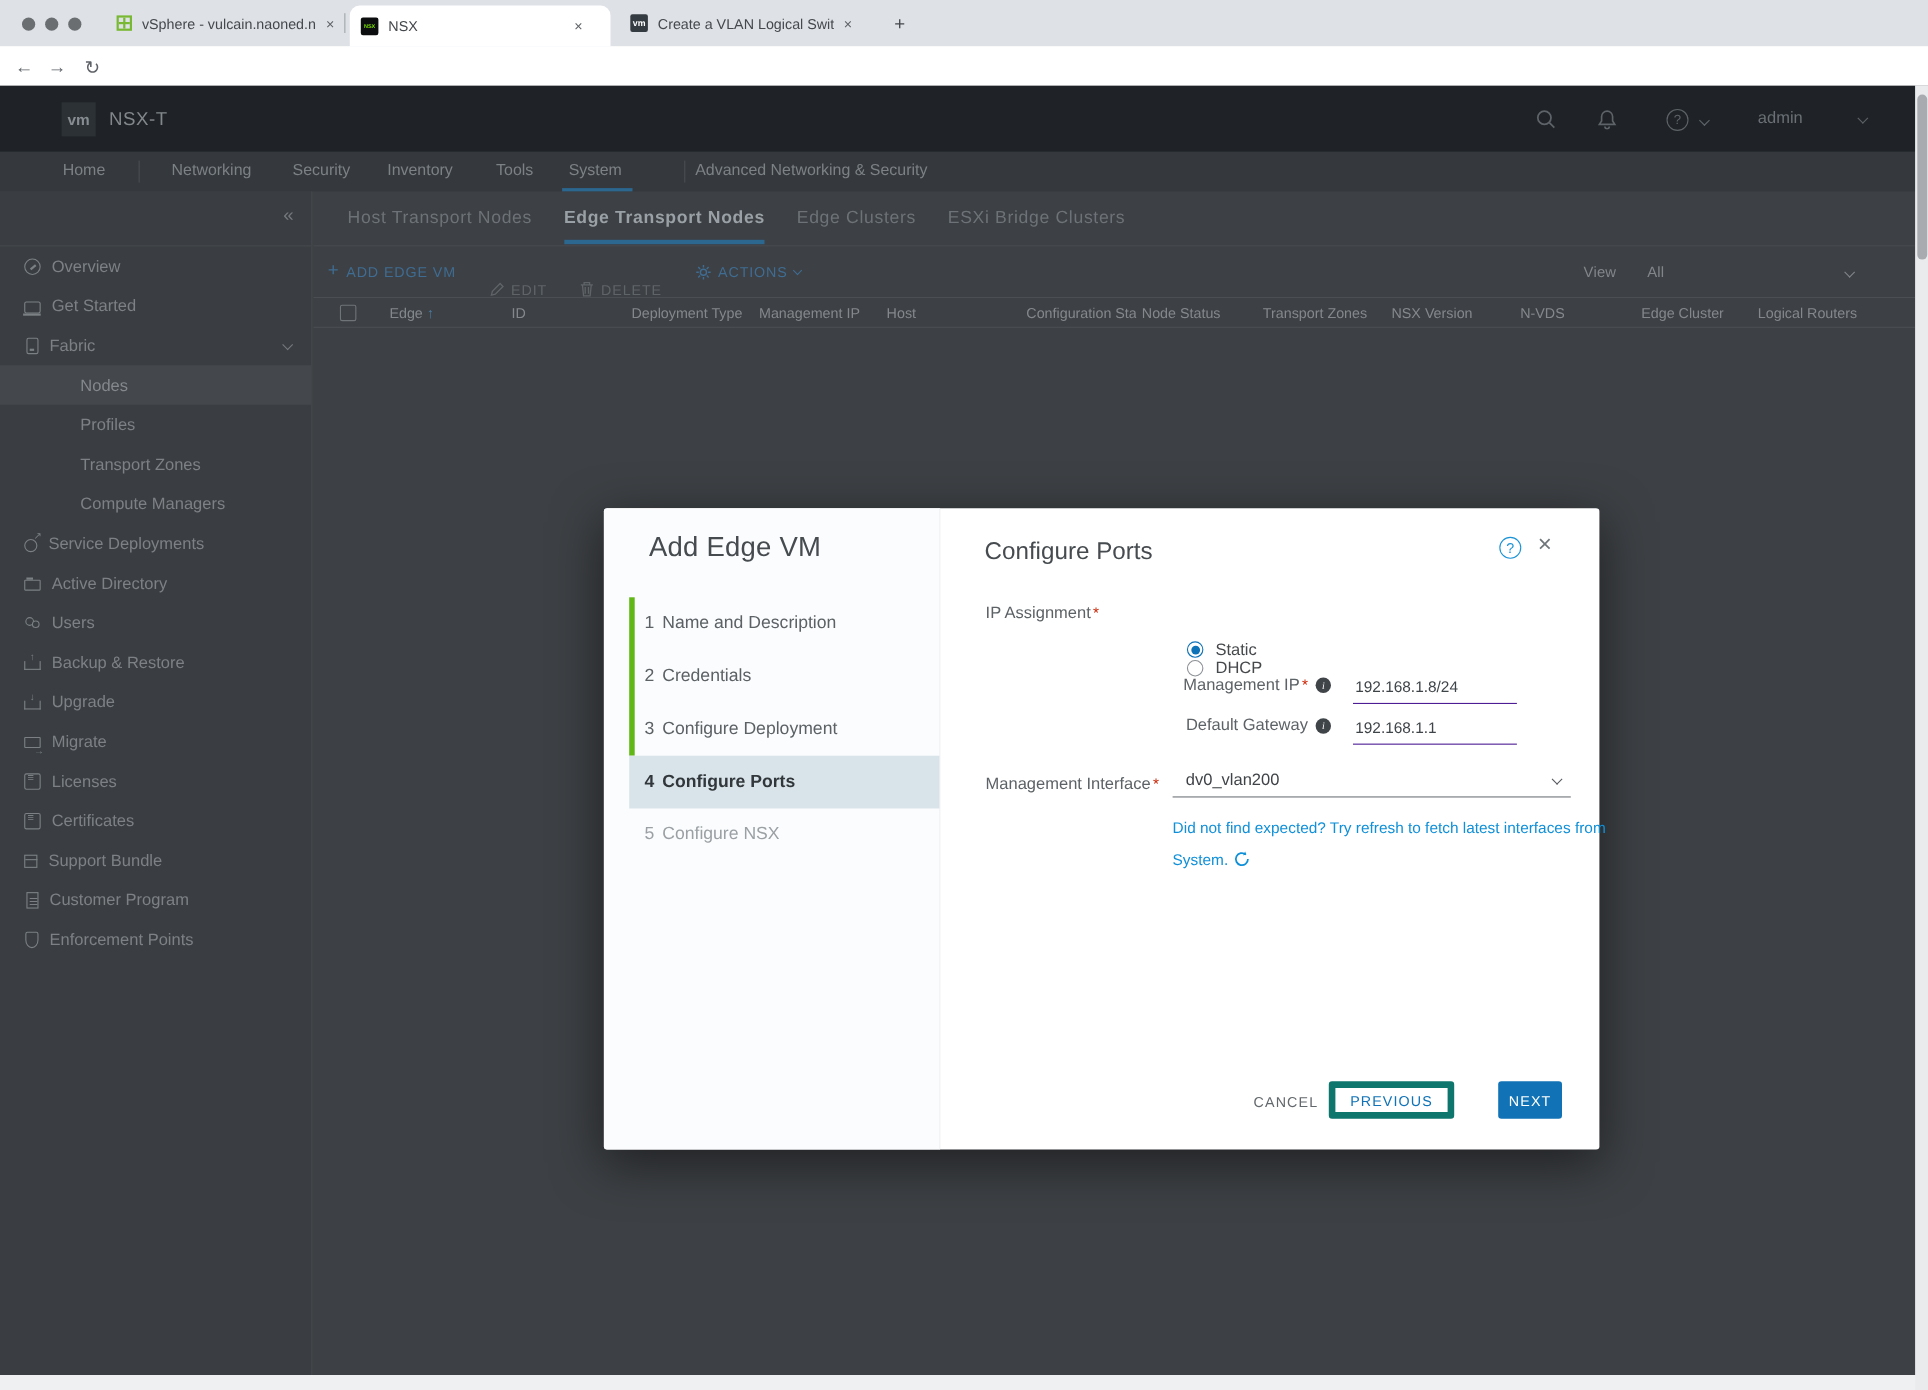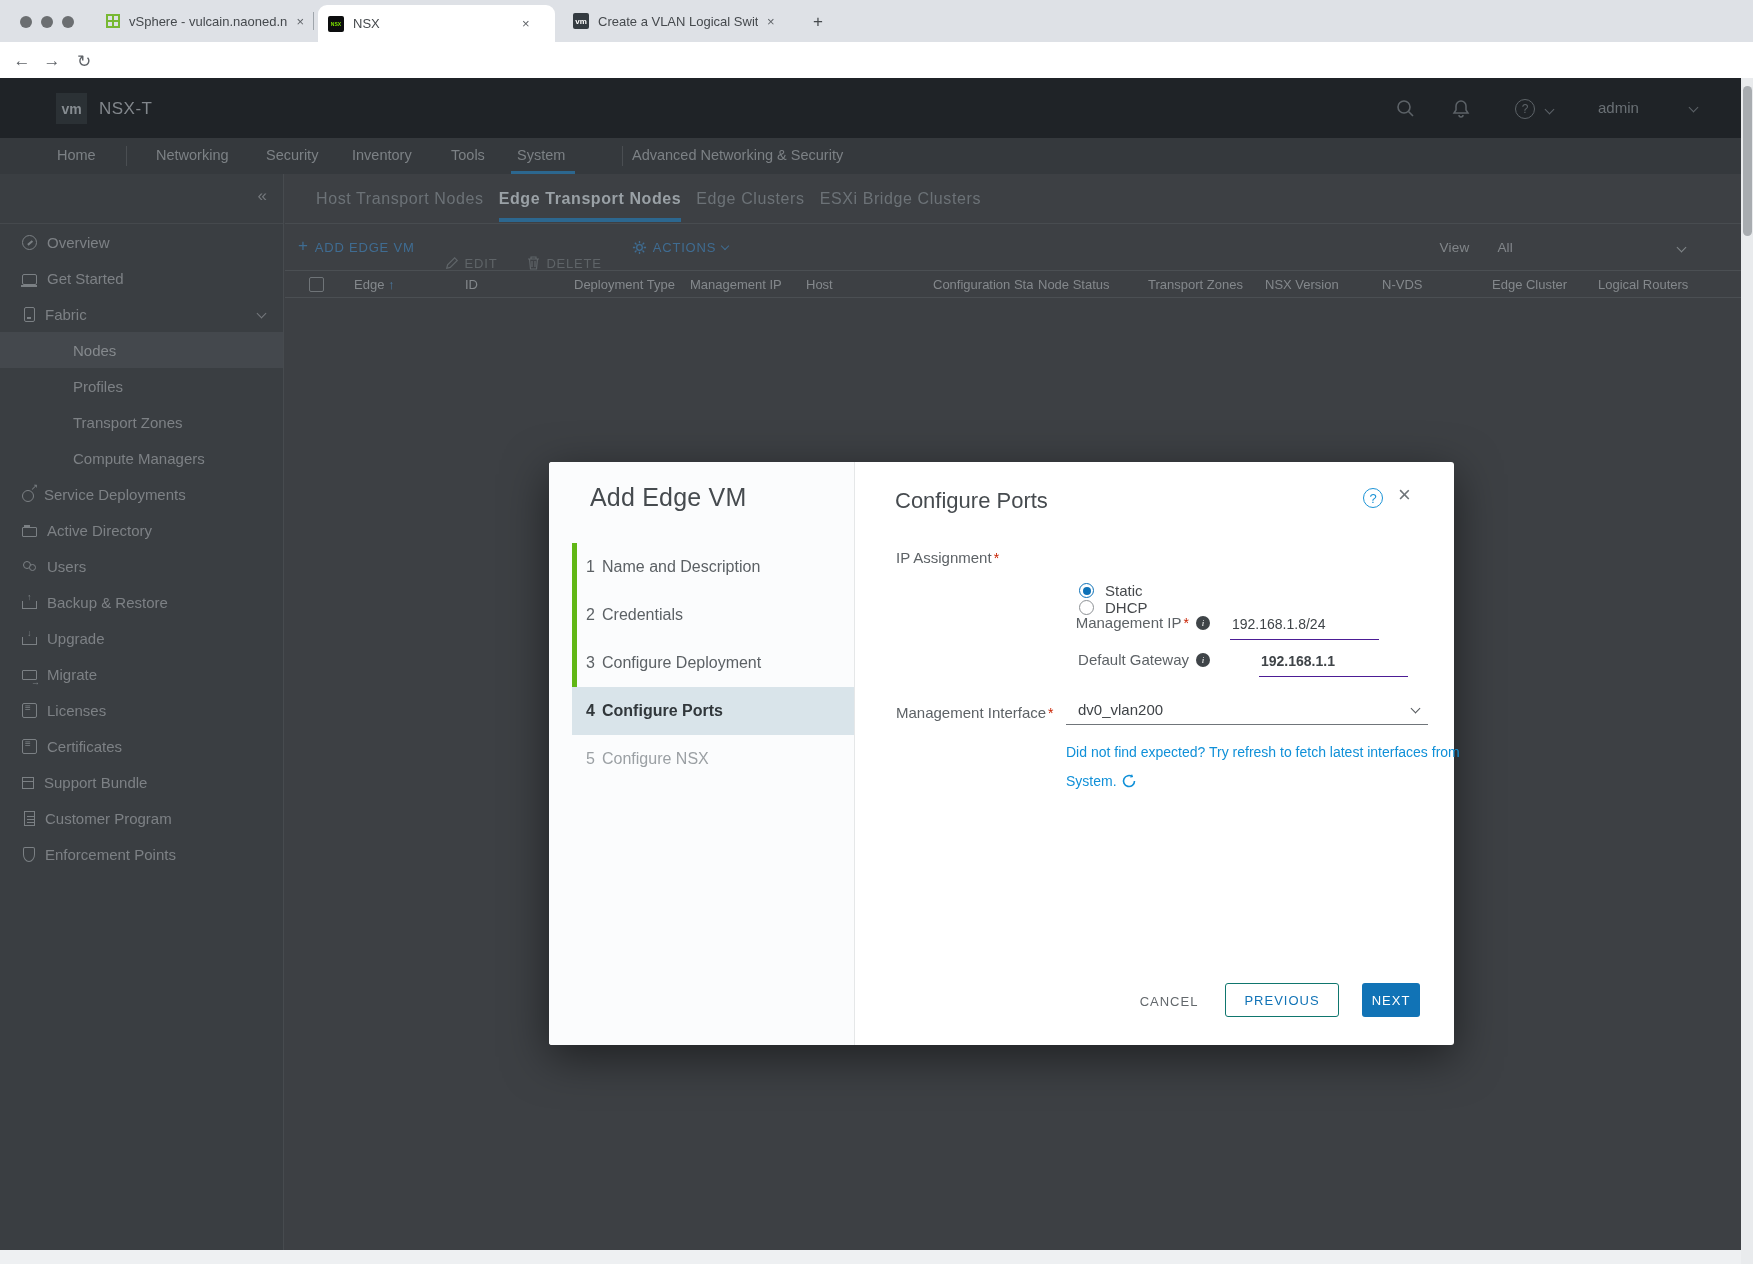--- a/index.html
+++ b/index.html
@@ -93,21 +93,21 @@
   .ic-migrate::after { content:"→"; right:-4px; bottom:-8px; font-size:9px; }
   .ic-lines { border:1.3px solid #7b8084; border-radius:2px; }
   .ic-lines::after { content:"≡"; left:2px; top:-2px; font-size:10px; }
   .ic-cube { border:1.3px solid #7b8084; width:12px !important; height:12px !important; margin-top:1px; }
   .ic-cube::after { content:""; left:0; top:3px; width:11px; height:1.3px; background:#7b8084; }
   .ic-doc { width:11px !important; border:1.3px solid #7b8084; margin-left:2px;
     background:repeating-linear-gradient(#3a3e42 0 2px, #7b8084 2px 3px); background-size:7px 10px; background-position:2px 2px; background-repeat:no-repeat; }
   .ic-shield { width:12px !important; border:1.3px solid #7b8084; border-radius:2px 2px 50% 50%; margin-left:1px; }
 
   
-  .ctabs { position:absolute; left:285px; top:96px; right:12px; height:50px; border-bottom:1px solid #484c50; display:flex; align-items:center; padding-left:31px; gap:15px; }
+  .ctabs { position:absolute; left:285px; top:96px; right:12px; height:50px; border-bottom:1px solid #484c50; display:flex; align-items:center; padding-left:31px; gap:29px; }
   .ctab { color:#6c7277; font-size:16px; letter-spacing:.6px; height:100%; display:flex; align-items:center; position:relative; white-space:nowrap; }
   .ctab.active { color:#9aa1a6; font-weight:bold; }
   .ctab.active::after { content:""; position:absolute; left:0; right:0; bottom:1px; height:4px; background:#2c678f; }
   .toolbar { position:absolute; left:285px; top:146px; right:12px; height:46px; display:flex; align-items:center; padding-left:13px; gap:30px; font-size:13px; letter-spacing:.8px; }
   .tbtn { display:flex; align-items:center; gap:6px; white-space:nowrap; }
   .tb-blue { color:#3f6c92; }
   .tb-gray { color:#5f6468;margin-top:32px; }
   .tb-plus { font-size:17px; font-weight:normal; margin-top:-2px; }
   .viewwrap { margin-left:auto; display:flex; gap:28px; margin-right:228px; color:#82868a; letter-spacing:.2px; font-size:13.5px; }
   .tb-chev { position:absolute; right:56px; color:#82868a; }
@@ -141,21 +141,21 @@
   .rlabel-row { position:absolute; width:315px; display:flex; justify-content:flex-end; align-items:center; gap:7px; }
   .info { width:14px; height:14px; border-radius:50%; background:#3f4448; color:#fff; font-size:9px; font-style:italic; display:flex; align-items:center; justify-content:center; flex:none; font-family:"Liberation Serif", serif; }
   .uinput { position:absolute; width:149px; border-bottom:1px solid #4c1d95; color:#3f4448; font-size:14px; padding:0 2px 7px 2px; }
   .iface-box { position:absolute; left:517px; top:233px; width:362px; height:30px; border-bottom:1px solid #70757a; display:flex; align-items:center; color:#3f4347; font-size:15px; padding-left:12px; }
   .iface-box .chev { position:absolute; right:9px; top:10px; color:#55595d; }
   .iface-label { position:absolute; left:347px; top:242px; }
   .hint { position:absolute; left:517px; top:276px; width:400px; font-size:14px; line-height:29px; color:#1090d8; }
   .hint svg { vertical-align:-3px; margin-left:4px; }
   .btn { position:absolute; display:flex; align-items:center; justify-content:center; font-size:13px; letter-spacing:1px; border-radius:3px; }
   .btn-cancel { left:578px; top:525px; width:84px; height:28px; color:#63686c; }
-  .btn-prev { left:676px; top:521px; width:114px; height:34px; border:1px solid #0f766e; color:#1173b6; }
+  .btn-prev { left:659px; top:521px; width:114px; height:34px; border:6px solid #0f766e; color:#1173b6; }
   .btn-next { left:813px; top:521px; width:58px; height:34px; background:#1173b6; color:#ffffff; }
 </style>
 </head>
 <body>
 
 <div class="screen">
 
   <div class="tabstrip">
     <div class="lights">
       <span class="light"></span>
@@ -422,21 +422,21 @@
     <div class="rlabel-row" style="left:346px; top:152px;">
       <span class="flabel req">Management IP</span>
       <span class="info">i</span>
     </div>
     <div class="uinput" style="left:681px; top:154px;">192.168.1.8/24</div>
 
     <div class="rlabel-row" style="left:346px; top:189px;">
       <span class="flabel">Default Gateway</span>
       <span class="info">i</span>
     </div>
-    <div class="uinput" style="left:710px; top:191px;font-weight:bold;">192.168.1.1</div>
+    <div class="uinput" style="left:681px; top:191px;">192.168.1.1</div>
 
     <div class="flabel req iface-label">Management Interface</div>
     <div class="iface-box">
       <span>dv0_vlan200</span>
       <span class="chev"></span>
     </div>
 
     <div class="hint"><span>Did not find expected? Try refresh to fetch latest interfaces from System.</span><svg width="16" height="16" viewBox="0 0 16 16">
           <path d="M13.5 8a5.5 5.5 0 1 1-2-4.2" fill="none" stroke="#1090d8" stroke-width="1.6"></path>
           <path d="M11 1l1 3-3 .6z" fill="#1090d8"></path>

